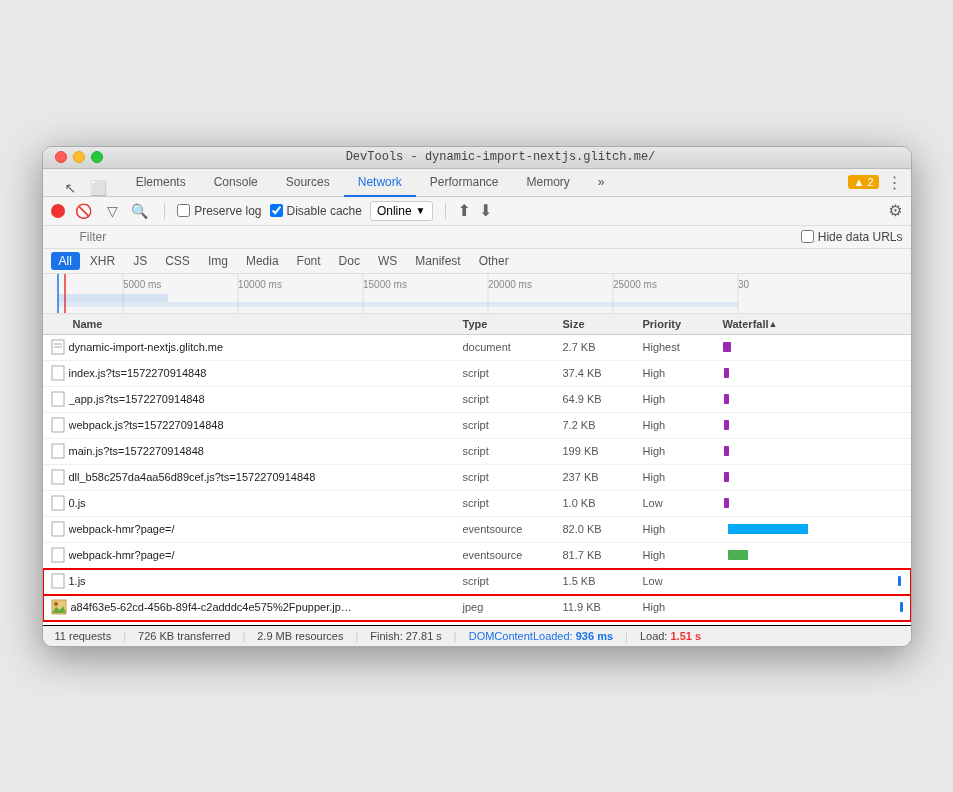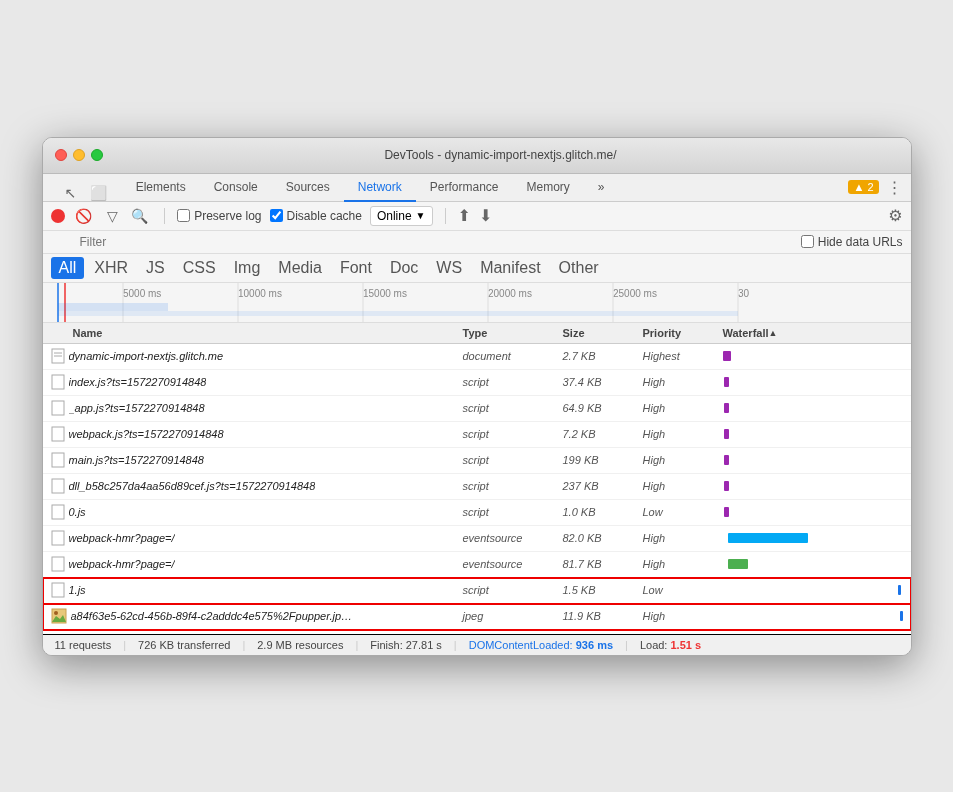--- a/index.html
+++ b/index.html
@@ -15,25 +15,26 @@
     .window {
       width: 870px;
       background: #f5f5f5;
       border-radius: 10px;
       box-shadow: 0 10px 40px rgba(0,0,0,0.4);
       overflow: hidden;
       border: 1px solid #aaa;
     }
     .title-bar {
       background: linear-gradient(to bottom, #e8e8e8, #d4d4d4);
-      height: 36px;
+      height: 22px;
       display: flex;
       align-items: center;
       padding: 0 12px;
       border-bottom: 1px solid #bbb;
+      font-family: Liberation Mono, monospace;
     }
     .traffic-lights {
       display: flex;
       gap: 6px;
     }
     .traffic-light {
       width: 12px;
       height: 12px;
       border-radius: 50%;
       cursor: pointer;
@@ -153,21 +154,21 @@
     .type-filters {
       background: #f5f5f5;
       border-bottom: 1px solid #ddd;
       padding: 3px 8px;
       display: flex;
       align-items: center;
       gap: 2px;
     }
     .type-btn {
       padding: 2px 8px;
-      font-size: 16px;
+      font-size: 12px;
       border: none;
       background: none;
       cursor: pointer;
       color: #555;
       border-radius: 2px;
     }
     .type-btn.active {
       background: #1a73e8;
       color: white;
       border-radius: 3px;
@@ -195,21 +196,20 @@
     }
     .col-name { width: 420px; padding-left: 30px; }
     .col-type { width: 100px; }
     .col-size { width: 80px; }
     .col-priority { width: 80px; }
     .col-waterfall { flex: 1; display: flex; align-items: center; }
     .sort-arrow { font-size: 9px; }
     .table-body {
       background: white;
       overflow-y: auto;
-      font-style: italic;
     }
     .table-row {
       display: flex;
       align-items: center;
       border-bottom: 1px solid #f0f0f0;
       height: 26px;
       font-size: 11px;
       color: #222;
       cursor: pointer;
     }

